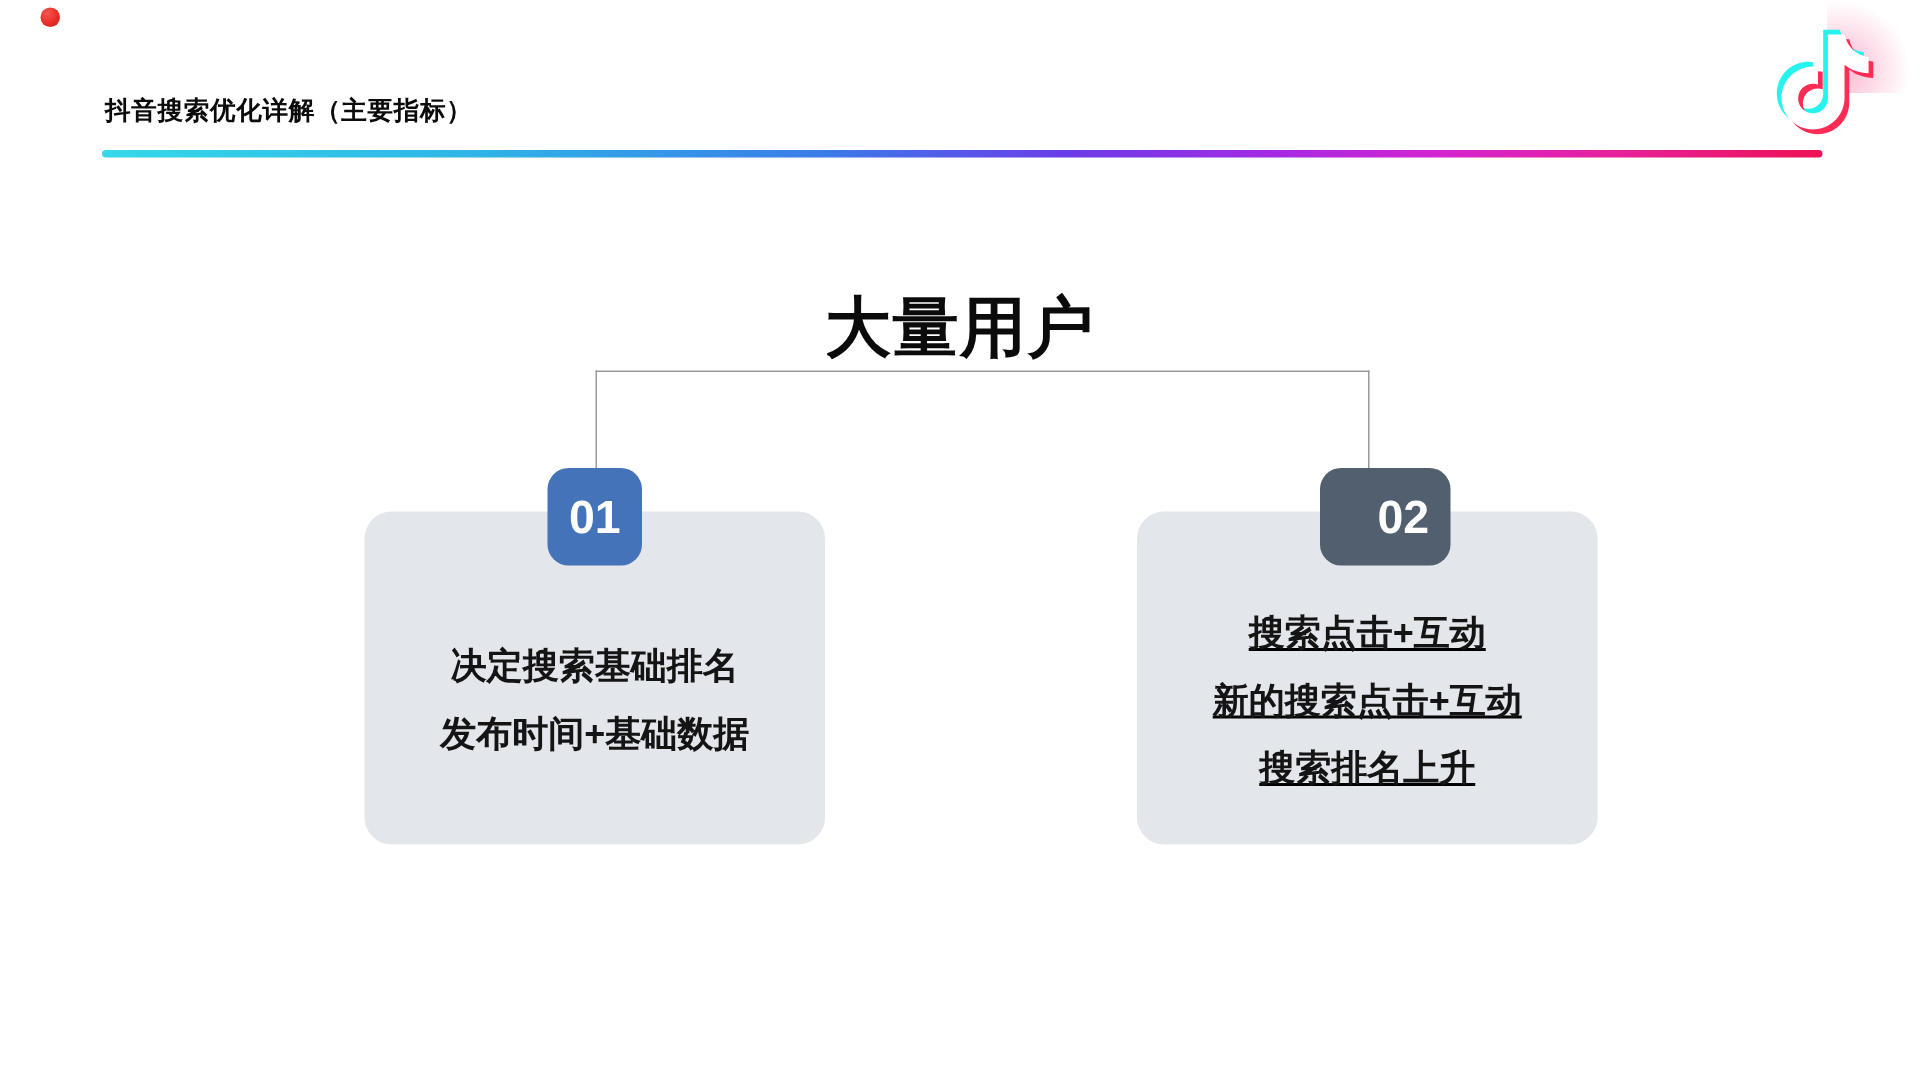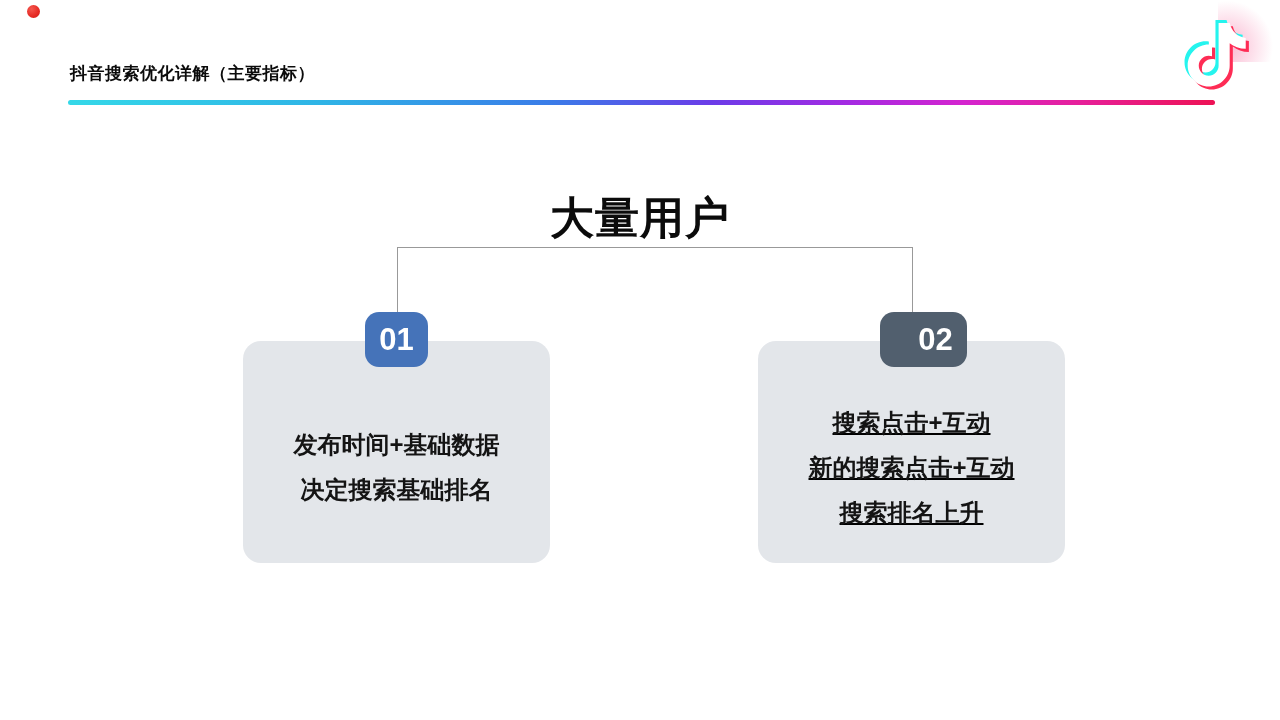--- a/index.html
+++ b/index.html
@@ -45,21 +45,21 @@
   }
   
   .bracket{
     position:absolute;left:397px;top:247px;width:514px;height:66px;
     border-top:1px solid #999999;
     border-left:1px solid #999999;
     border-right:1px solid #999999;
   }
   
   .badge{
-    position:absolute;top:312px;width:63px;height:55px;
+    position:absolute;top:312px;width:63px;height:65px;
     border-radius:14px;
     display:flex;align-items:center;justify-content:center;
     color:#ffffff;font-size:31px;font-weight:800;
     z-index:2;
   }
   .badge-1{left:365px;background:#4573b9;}
   .badge-2{left:880px;background:#515f6e;padding-left:24px;}
   
   .card{
     position:absolute;top:341px;width:307px;height:222px;
@@ -96,22 +96,22 @@
   </div>
 
   <div class="heading">大量用户</div>
 
   <div class="bracket"></div>
 
   <div class="badge badge-1">01</div>
   <div class="badge badge-2">02</div>
 
   <div class="card card-1">
+    <div class="card-line">决定搜索基础排名</div>
     <div class="card-line">发布时间+基础数据</div>
-    <div class="card-line">决定搜索基础排名</div>
   </div>
 
   <div class="card card-2">
     <div class="card-line">搜索点击+互动</div>
     <div class="card-line">新的搜索点击+互动</div>
     <div class="card-line">搜索排名上升</div>
   </div>
 
 </div>
 

